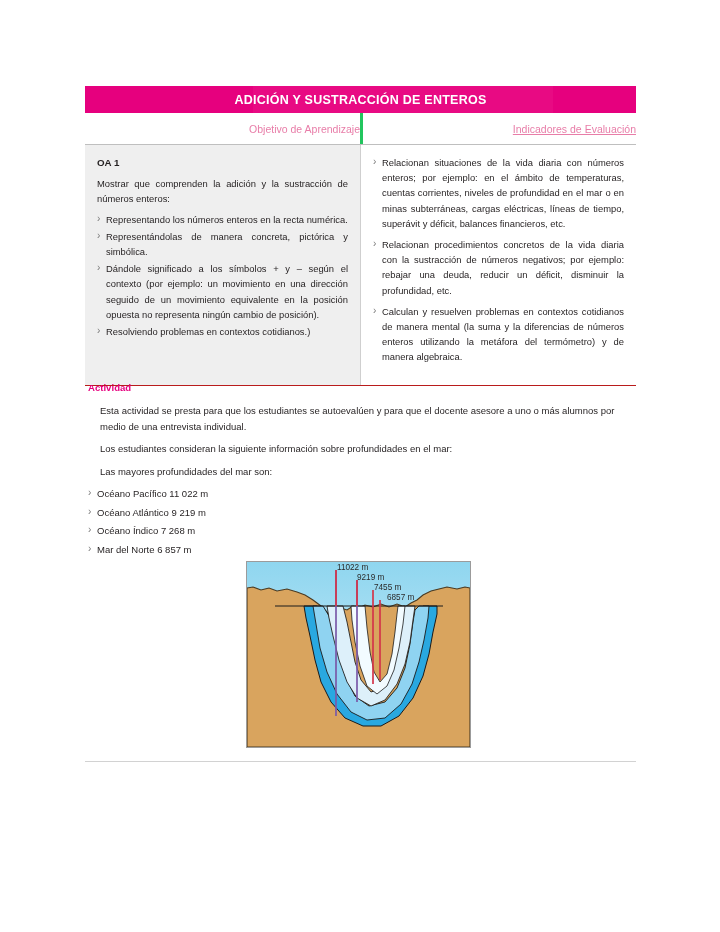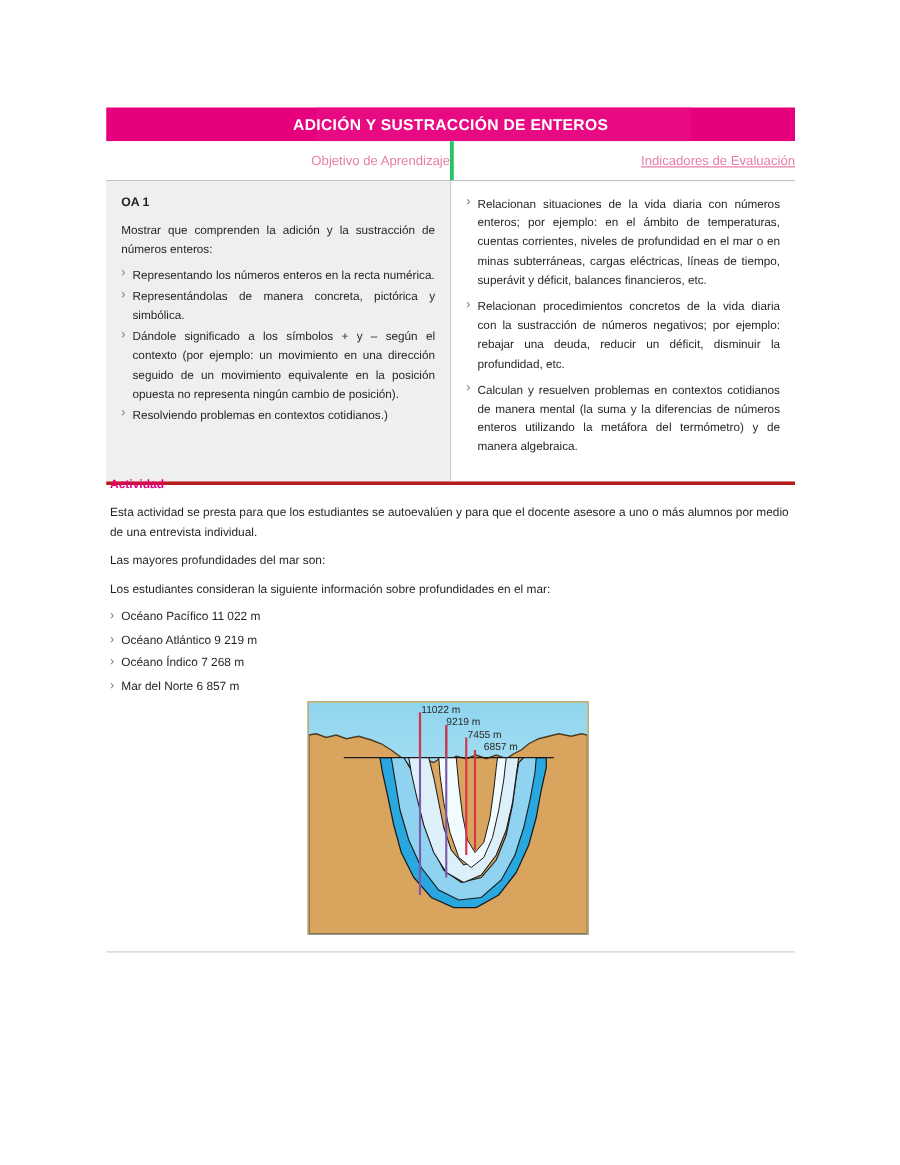--- a/index.html
+++ b/index.html
@@ -71,21 +71,21 @@
     justify-content: flex-end;
     font-size: 10.5px;
     color: #e87da8;
     box-sizing: border-box;
   }
   .th-left { width: 275px; }
   .th-right { width: 276px; border-left: 3px solid #22c55e; text-decoration: underline; }
 
   .tbody {
     display: flex;
-    border-bottom: 3px solid #b91c1c;
+    border-bottom: 1px solid #b91c1c;
   }
   .td {
     box-sizing: border-box;
     padding: 10px 12px 14px 12px;
     font-size: 9.4px;
     line-height: 15.2px;
   }
   .td-left {
     width: 275px;
     background: #efefef;
@@ -139,21 +139,21 @@
   }
   .act-body {
     position: absolute;
     left: 88px;
     top: 403px;
     width: 545px;
     font-size: 9.5px;
     line-height: 15.5px;
   }
   .act-body p {
-    margin: 0 0 7px 0;
+    margin: 0 0 7px 12px;
     text-align: left;
   }
   .act-body ul.arrow > li { margin-bottom: 3px; }
 
   
   .figure {
     position: absolute;
     left: 246px;
     top: 561px;
     width: 225px;
@@ -221,22 +221,22 @@
           <li>Calculan y resuelven problemas en contextos cotidianos de manera mental (la suma y la diferencias de números enteros utilizando la metáfora del termómetro) y de manera algebraica.</li>
         </ul>
       </div>
     </div>
   </div>
 
   <div class="act-heading">Actividad</div>
 
   <div class="act-body">
     <p>Esta actividad se presta para que los estudiantes se autoevalúen y para que el docente asesore a uno o más alumnos por medio de una entrevista individual.</p>
+    <p>Los estudiantes consideran la siguiente información sobre profundidades en el mar:</p>
     <p>Las mayores profundidades del mar son:</p>
-    <p>Los estudiantes consideran la siguiente información sobre profundidades en el mar:</p>
     <ul class="arrow">
       <li>Océano Pacífico 11 022 m</li>
       <li>Océano Atlántico 9 219 m</li>
       <li>Océano Índico 7 268 m</li>
       <li>Mar del Norte 6 857 m</li>
     </ul>
   </div>
 
   <div class="figure">
     <svg width="223" height="185" viewBox="0 0 223 185">

